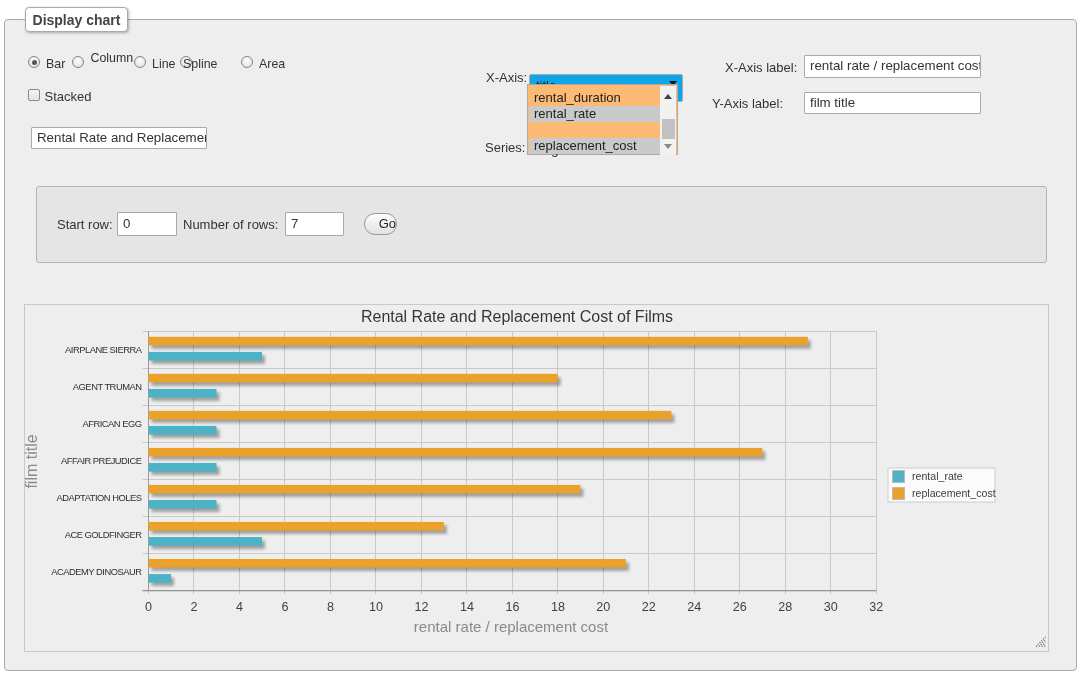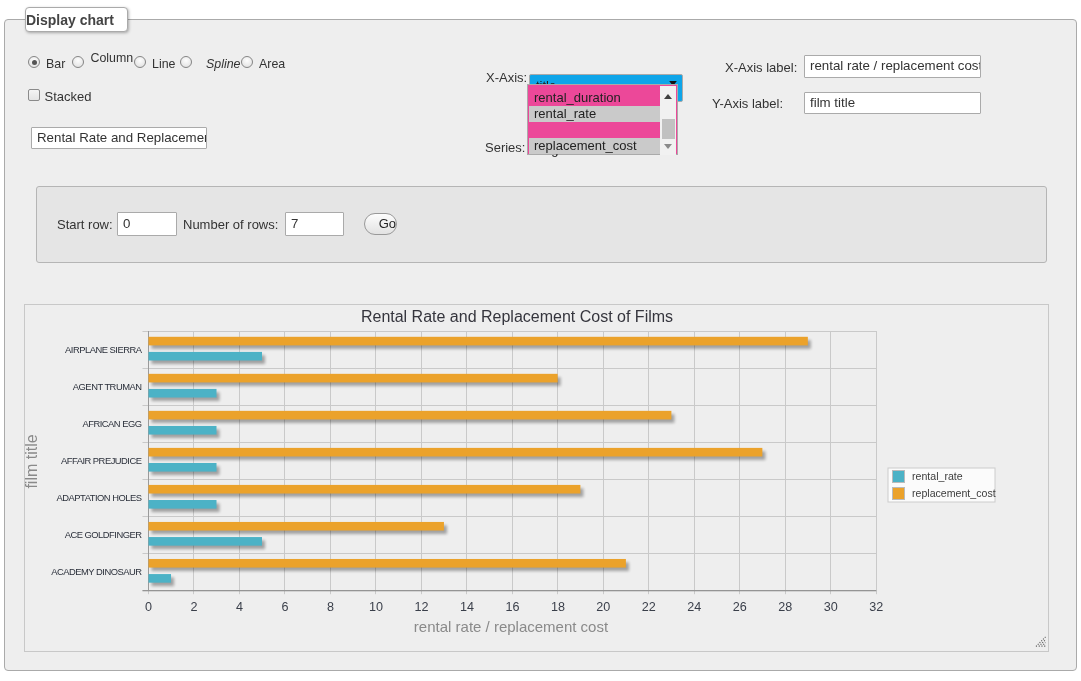--- a/index.html
+++ b/index.html
@@ -1,30 +1,30 @@
 <!DOCTYPE html>
 <html><head>
 <meta charset="utf-8">
 <style>
 * { margin:0; padding:0; box-sizing:border-box; }
 html,body { width:1081px; height:681px; background:#fff; font-family:"Liberation Sans", sans-serif; }
 #page { position:relative; width:1081px; height:681px; overflow:hidden; }
 .abs { position:absolute; }
 #fieldset { left:4px; top:19px; width:1073px; height:652px; border:1px solid #aaa; border-radius:4px; background:#eeeeee; }
-#legendbox { left:25px; top:7px; width:103px; height:25px; background:#fff; border:1px solid #aaa; border-radius:4px; box-shadow:1px 1px 3px rgba(0,0,0,0.3); color:#444; font-size:14px; font-weight:bold; line-height:24px; }
+#legendbox { left:25px; top:7px; width:103px; height:25px; background:#fff; border:1px solid #aaa; border-radius:4px; box-shadow:1px 1px 3px rgba(0,0,0,0.3); color:#444; font-size:14px; font-weight:bold; text-align:center; line-height:24px; }
 .lbl { font-size:13px; color:#333; }
 .rlbl { font-size:12.4px; color:#333; }
 .radio { width:12px; height:12px; border-radius:50%; border:1px solid #858585; background:radial-gradient(circle at 50% 35%, #fdfdfd, #ddd); }
 .radio.on::after { content:""; position:absolute; left:2.5px; top:2.5px; width:5px; height:5px; border-radius:50%; background:#555; }
 .checkbox { width:12px; height:12px; border:1px solid #8a8a8a; border-radius:2px; background:linear-gradient(#f4f4f4, #e4e4e4); }
 .tinput { background:#fff; border:1px solid #aaa; border-radius:1px; font-size:13.3px; color:#333; line-height:20px; padding-left:5px; white-space:nowrap; overflow:hidden; }
 #xsel { left:529px; top:74px; width:154px; height:28px; background:#0ea5e9; border:1px solid #aaa; border-radius:2px; }
 #xsel .txt { position:absolute; left:6px; top:3px; font-size:13px; color:#222; }
 #xsel .arr { position:absolute; right:5px; top:6px; width:8px; height:7px; }
-#mselect { left:527px; top:84px; width:151px; height:71px; background:#ec4899; border:1px solid #aaa; }
+#mselect { left:527px; top:84px; width:151px; height:71px; background:#fdba74; border:1px solid #aaa; }
 #mselect .opt { position:absolute; left:1px; width:132px; height:16px; font-size:13px; color:#222; padding-left:5px; line-height:15px; }
 #mselect .sel { background:#cacaca; }
 #msb { position:absolute; right:1px; top:1px; width:16px; height:69px; background:#f1f1f1; }
 #msb .thumb { position:absolute; left:1.5px; top:33px; width:13px; height:20px; background:#c1c1c1; }
 #msb .uarr { position:absolute; left:3.5px; top:8px; width:0; height:0; border-left:4.5px solid transparent; border-right:4.5px solid transparent; border-bottom:5px solid #404040; }
 #msb .darr { position:absolute; left:3.5px; bottom:6px; width:0; height:0; border-left:4.5px solid transparent; border-right:4.5px solid transparent; border-top:5px solid #8a8a8a; }
 #rowbox { left:36px; top:186px; width:1011px; height:77px; background:#e5e5e5; border:1px solid #b5b5b5; border-radius:3px; }
 #gobtn { left:364px; top:213px; width:33px; height:22px; border:1px solid #999; border-radius:11px; background:linear-gradient(#fdfdfd,#e2e2e2); font-size:13px; color:#222; text-align:right; line-height:20px; font-weight:normal; }
 #chartbox { left:24px; top:304px; width:1025px; height:348px; border:1px solid #c8c8c8; background:#eeeeee; }
 </style>
@@ -34,21 +34,21 @@
   <div id="fieldset" class="abs"></div>
   <div id="legendbox" class="abs">Display chart</div>
 
   <div class="abs radio on" style="left:28px;top:56px;"></div>
   <div class="abs rlbl" style="left:46px;top:56.5px;">Bar</div>
   <div class="abs radio" style="left:72px;top:56px;"></div>
   <div class="abs rlbl" style="left:90.5px;top:51px;">Column</div>
   <div class="abs radio" style="left:134px;top:56px;"></div>
   <div class="abs rlbl" style="left:152px;top:56.5px;">Line</div>
   <div class="abs radio" style="left:180px;top:56px;"></div>
-  <div class="abs rlbl" style="left:206px;top:56.5px;font-style:italic;">Spline</div>
+  <div class="abs rlbl" style="left:183px;top:56.5px;">Spline</div>
   <div class="abs radio" style="left:241px;top:56px;"></div>
   <div class="abs rlbl" style="left:259px;top:56.5px;">Area</div>
 
   <div class="abs checkbox" style="left:28px;top:89px;"></div>
   <div class="abs lbl" style="left:44.5px;top:88.5px;">Stacked</div>
 
   <div class="abs tinput" style="left:31px;top:127px;width:176px;height:22px;">Rental Rate and Replacemen</div>
 
   <div class="abs lbl" style="left:486px;top:70px;">X-Axis:</div>
   <div id="xsel" class="abs">

